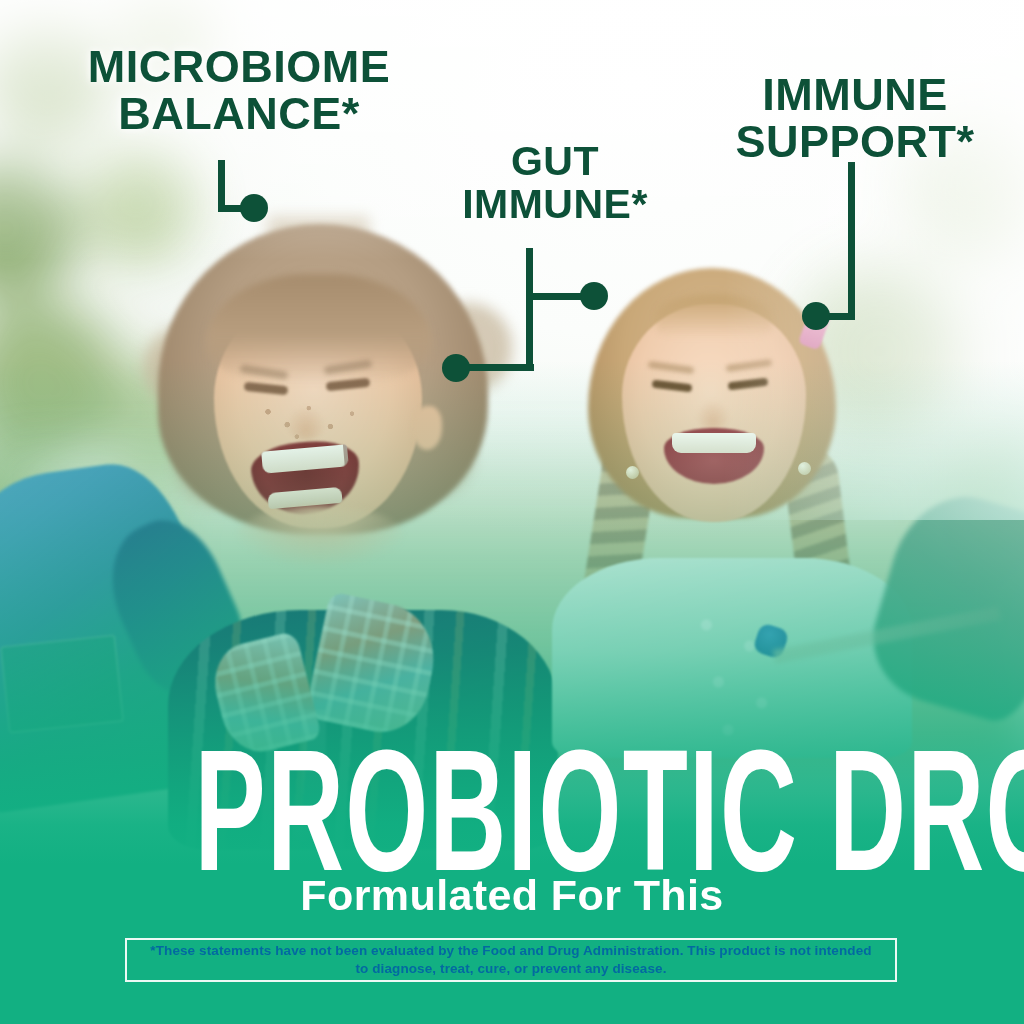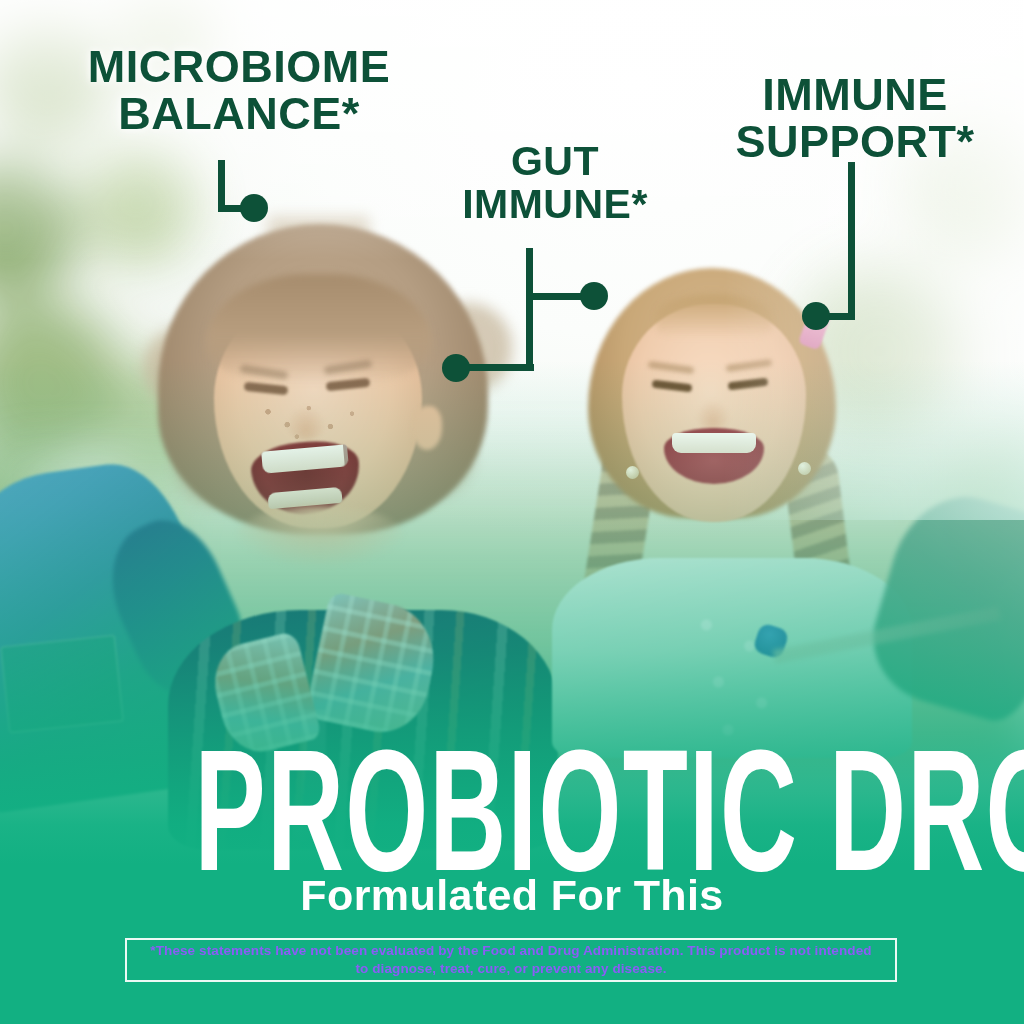--- a/index.html
+++ b/index.html
@@ -452,21 +452,21 @@
     left: 125px; top: 938px;
     width: 772px; height: 44px;
     border: 2px solid rgba(255,255,255,.92);
     display: flex;
     align-items: center;
     justify-content: center;
     box-sizing: border-box;
     padding: 0 16px;
   }
   #disclaimer-text {
-    color: #8b5cf6;
+    color: #0369a1;
     font-size: 13.5px;
     font-weight: bold;
     line-height: 1.32;
     text-align: center;
     letter-spacing: .1px;
   }
 </style>
 </head>
 <body>
 

